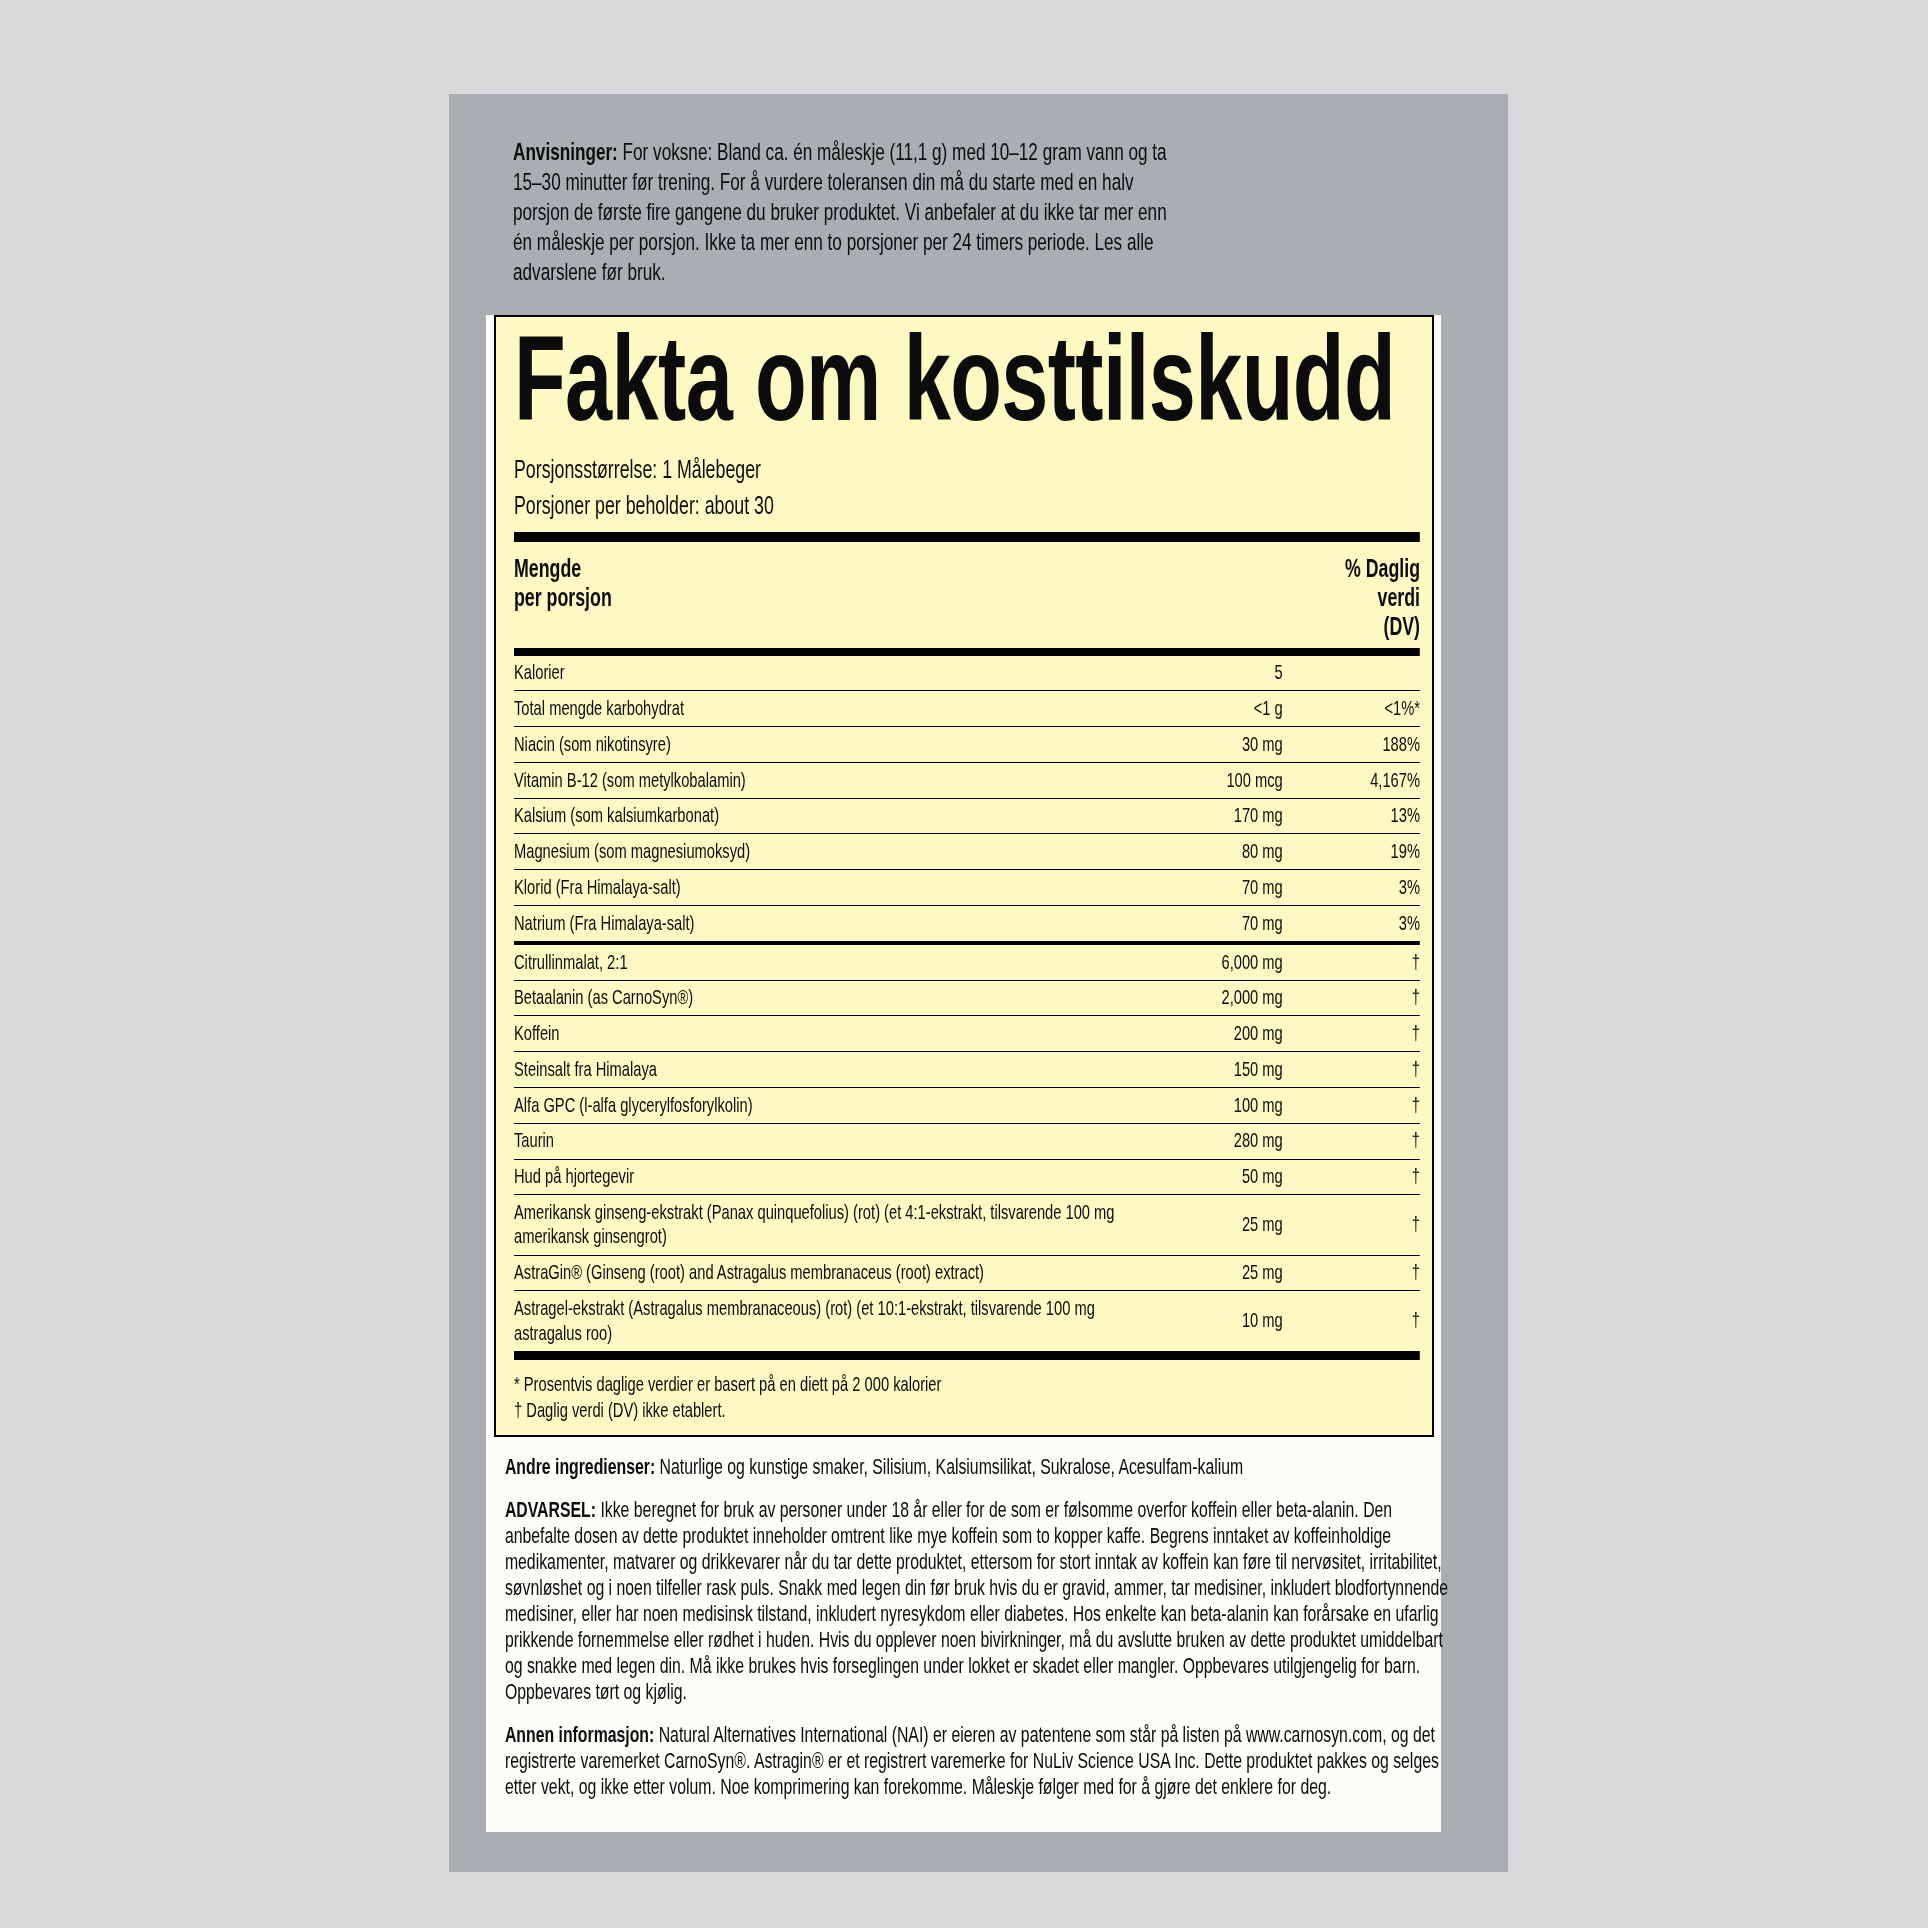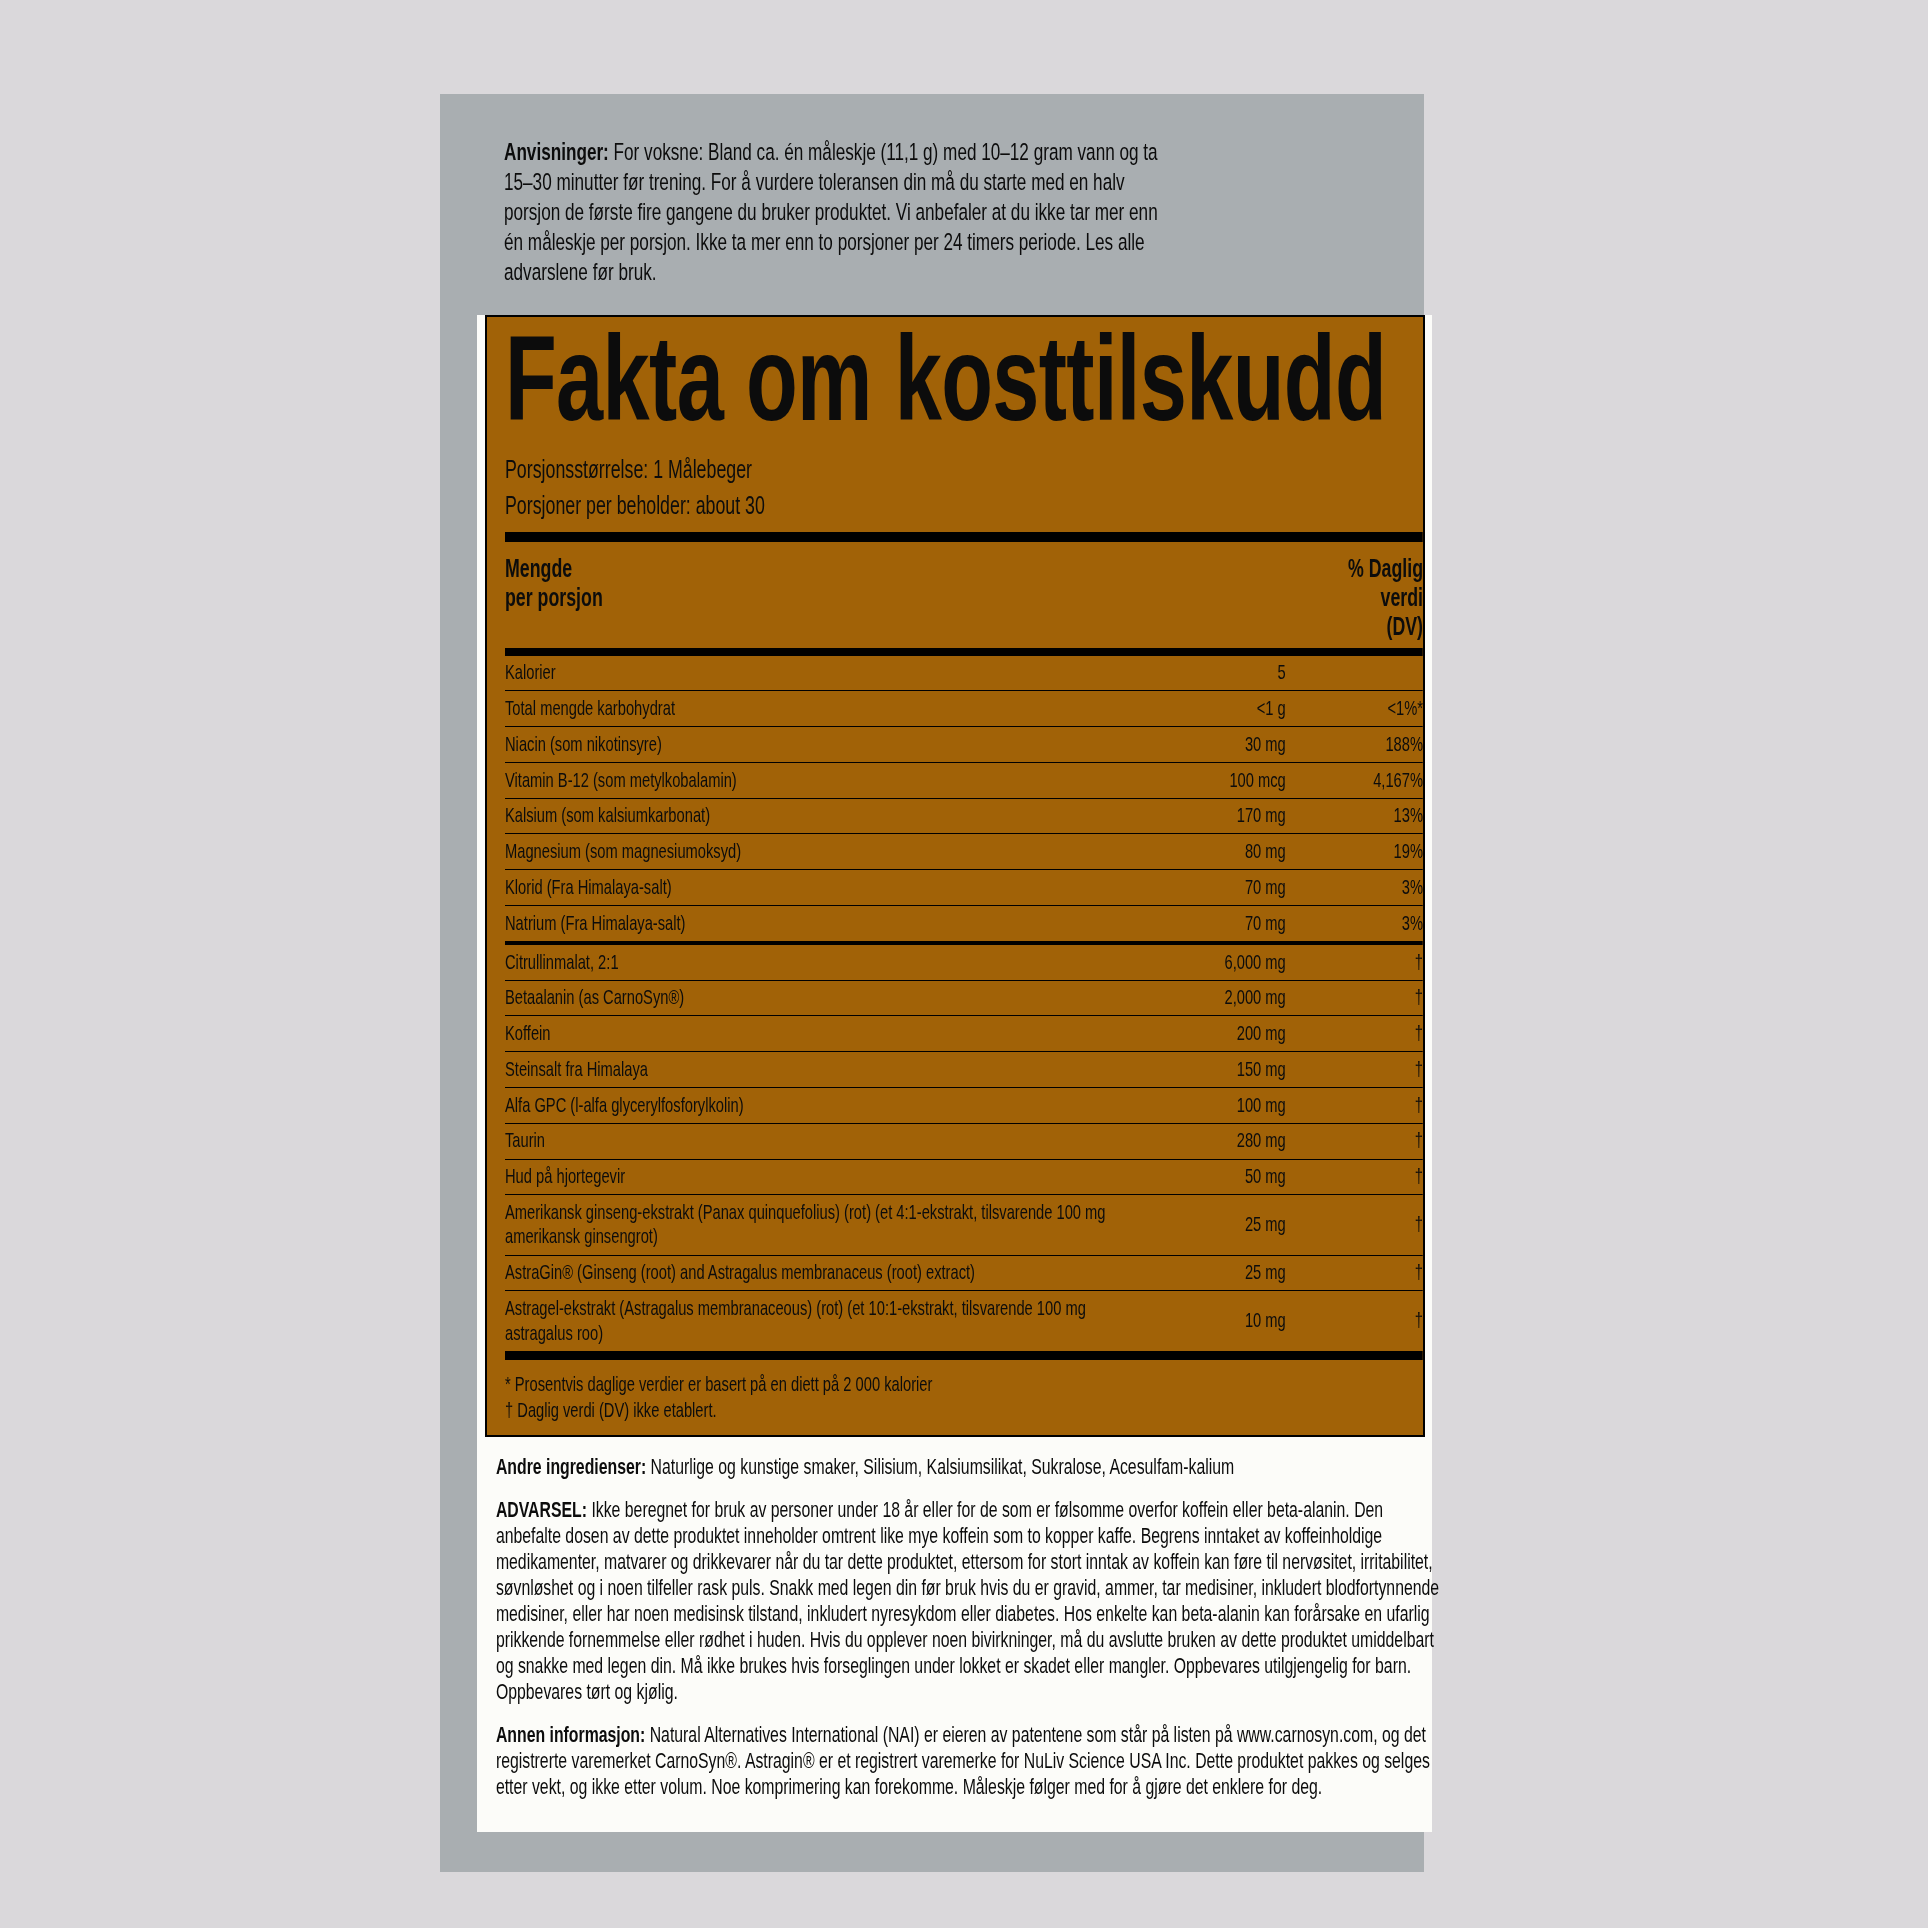--- a/index.html
+++ b/index.html
@@ -3,43 +3,43 @@
 <meta charset="utf-8">
 <style>
   html,body{margin:0;padding:0;}
   .stage{
     position:relative;width:1928px;height:1928px;overflow:hidden;
     background:#dad8db;
     font-family:"Liberation Sans","DejaVu Sans",sans-serif;
     color:#0c0c0c;
   }
   .panel{
-    position:absolute;left:440px;top:94px;width:984px;
+    position:absolute;left:449px;top:94px;width:1059px;
     background:#a9aeb1;
     padding-bottom:40px;
   }
   
   .cond{transform:scaleX(0.70);transform-origin:0 0;width:142.857%;}
 
   .instructions{
     margin:43px 0 0 64px;width:934px;
     font-size:24.5px;line-height:30px;
   }
   .instructions b{font-weight:bold;}
 
   .sheet{
     margin:28px 0 0 37px;width:955px;
     background:#fcfcf9;
     padding-bottom:32px;
   }
   .facts{
     margin:8.5px 7.5px 0 7.5px;
     border:2.8px solid #000;
-    padding:0 0 0 18px;
-    background:#a16207;
+    padding:0 12px 0 18px;
+    background:#fef9c3;
   }
   .title{
     font-size:121px;font-weight:bold;letter-spacing:-0.9px;
     line-height:96px;margin:13px 0 0 0;white-space:nowrap;
   }
   .serv{font-size:25.4px;line-height:36px;margin:0;}
   .serv-block{margin-top:24.5px;}
   .bar{background:#000;}
   .b11{height:10.4px;margin-top:9.4px;}
   .b8{height:7.5px;}

